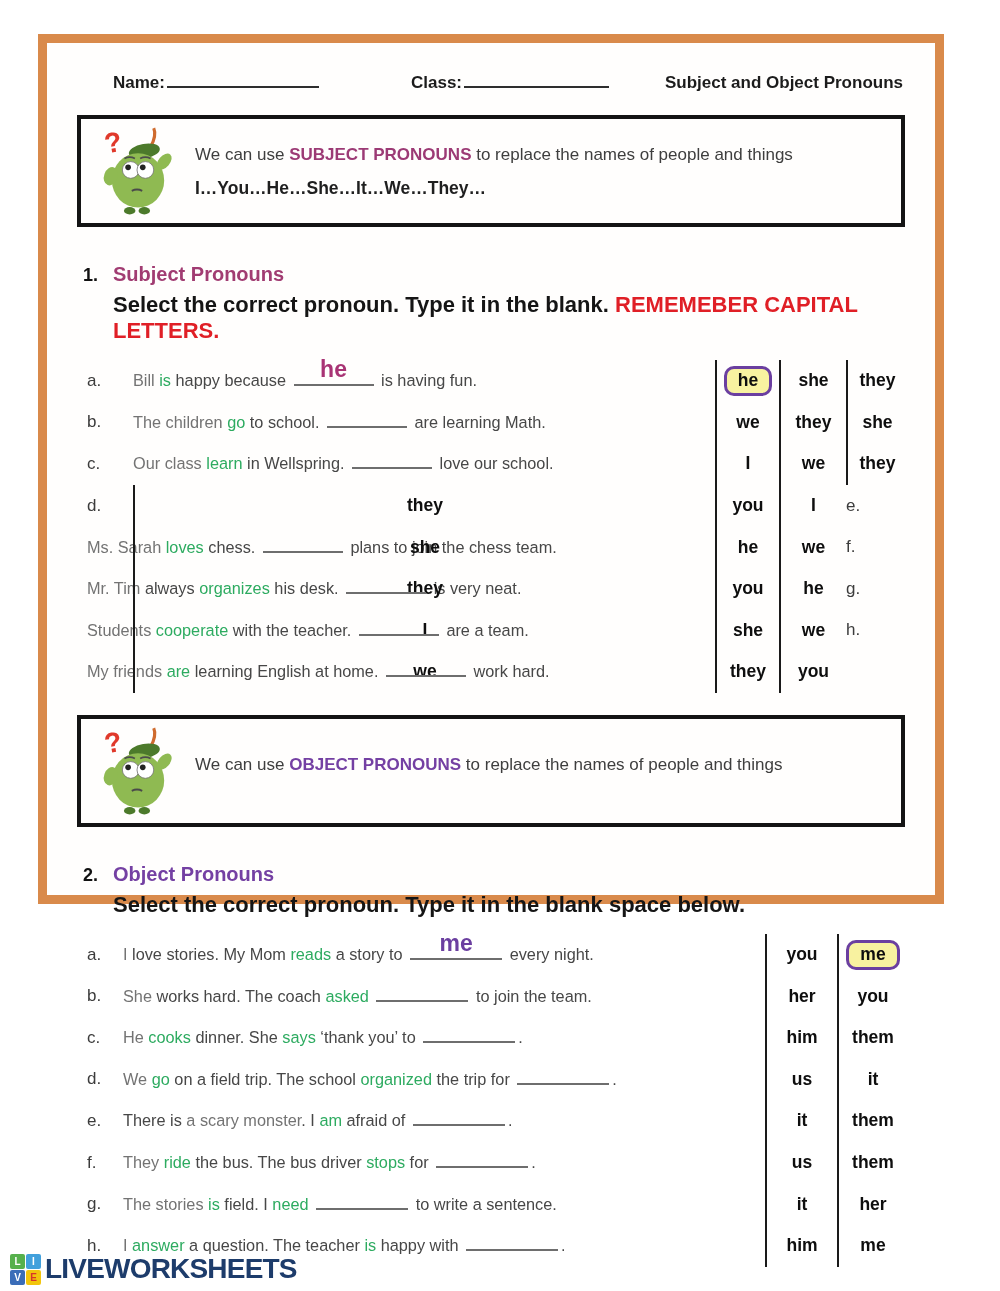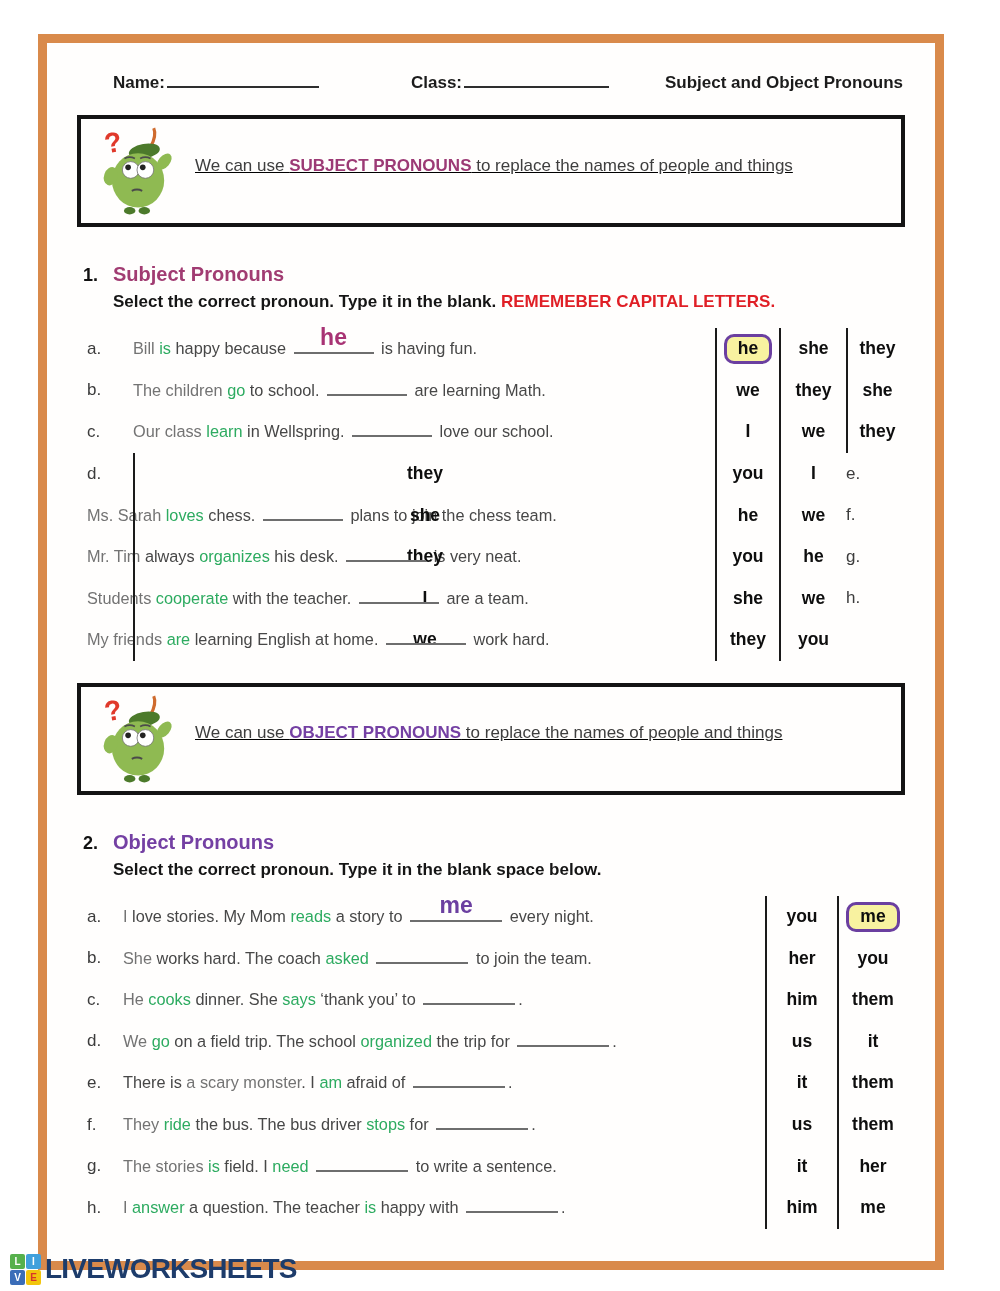--- a/index.html
+++ b/index.html
@@ -4,21 +4,21 @@
 <style>
   * { box-sizing: border-box; margin: 0; padding: 0; }
   body {
     width: 1000px; height: 1291px; position: relative;
     background: #ffffff;
     font-family: "Liberation Sans", sans-serif;
     overflow: hidden;
   }
   .sheet {
     position: absolute; left: 38px; top: 34px;
-    width: 906px; height: 1236px;
+    width: 906px; height: 870px;
     border: 9px solid #d98a4b;
     background: #fffefd;
     padding: 0 28px;
   }
   
   .header {
     display: flex; align-items: baseline;
     margin-top: 30px; padding-left: 38px; padding-right: 4px;
     font-size: 17px; font-weight: bold; color: #1c1c1c;
   }
@@ -34,32 +34,32 @@
   
   .info-box {
     border: 4px solid #141414;
     margin: 22px 2px 0 2px;
     min-height: 96px;
     display: flex; align-items: center; gap: 16px;
     padding: 6px 14px;
     background: #fffefd;
   }
   .mascot { flex: 0 0 84px; height: 92px; }
-  .info-text { flex: 1; padding-top: 2px; text-decoration: underline; }
+  .info-text { flex: 1; padding-top: 2px; }
   .info-line1 { font-size: 17px; color: #3e3e3e; margin-bottom: 13px; }
   .info-line1 .kw { font-weight: bold; }
   .info-line2 { font-size: 17.5px; font-weight: bold; color: #1f1f1f; }
   
   .section { margin-top: 36px; }
   .sec-head { display: flex; align-items: baseline; padding-left: 8px; }
   .sec-num { font-size: 18px; font-weight: bold; color: #111; width: 30px; }
   .sec-title { font-size: 20px; font-weight: bold; }
   .sec-instr {
     margin: 6px 0 0 38px;
-    font-size: 17px; font-weight: bold; color: #151515;
+    font-size: 22px; font-weight: bold; color: #151515;
   }
   .sec-warning { color: #e01f26; }
   
   .rows {
     display: grid;
     grid-auto-rows: 41.6px;
     align-items: center;
     margin: 16px 0 0 12px;
   }
   .rows.s1 { grid-template-columns: 46px 1fr 64px 67px 61px; }
@@ -152,20 +152,21 @@
       <path d="M25 32 Q30 29.5 35 32" stroke="#4c4c4c" stroke-width="1.6" fill="none"></path>
       <path d="M40 32 Q45 29.5 50 32" stroke="#4c4c4c" stroke-width="1.6" fill="none"></path>
       <path d="M32 63 Q37 60.5 42 63" stroke="#4a4a4a" stroke-width="1.8" fill="none"></path>
       <ellipse cx="30" cy="82" rx="5.5" ry="3.5" fill="#4c7a2b"></ellipse>
       <ellipse cx="44" cy="82" rx="5.5" ry="3.5" fill="#4c7a2b"></ellipse>
     </svg>
     <div class="info-text">
       <div class="info-line1">
         <span>We can use </span><span class="kw" style="color: rgb(156, 58, 117);">SUBJECT PRONOUNS</span><span> to replace the names of people and things</span>
       </div>
+      <div class="info-line2">I…You…He…She…It…We…They…</div>
     </div>
   </div>
 
   <div class="section">
     <div class="sec-head">
       <span class="sec-num">1.</span>
       <span class="sec-title" style="color: rgb(161, 60, 114);">Subject Pronouns</span>
     </div>
     <div class="sec-instr">
       <span>Select the correct pronoun. Type it in the blank. </span><span class="sec-warning">REMEMEBER CAPITAL LETTERS.</span>

